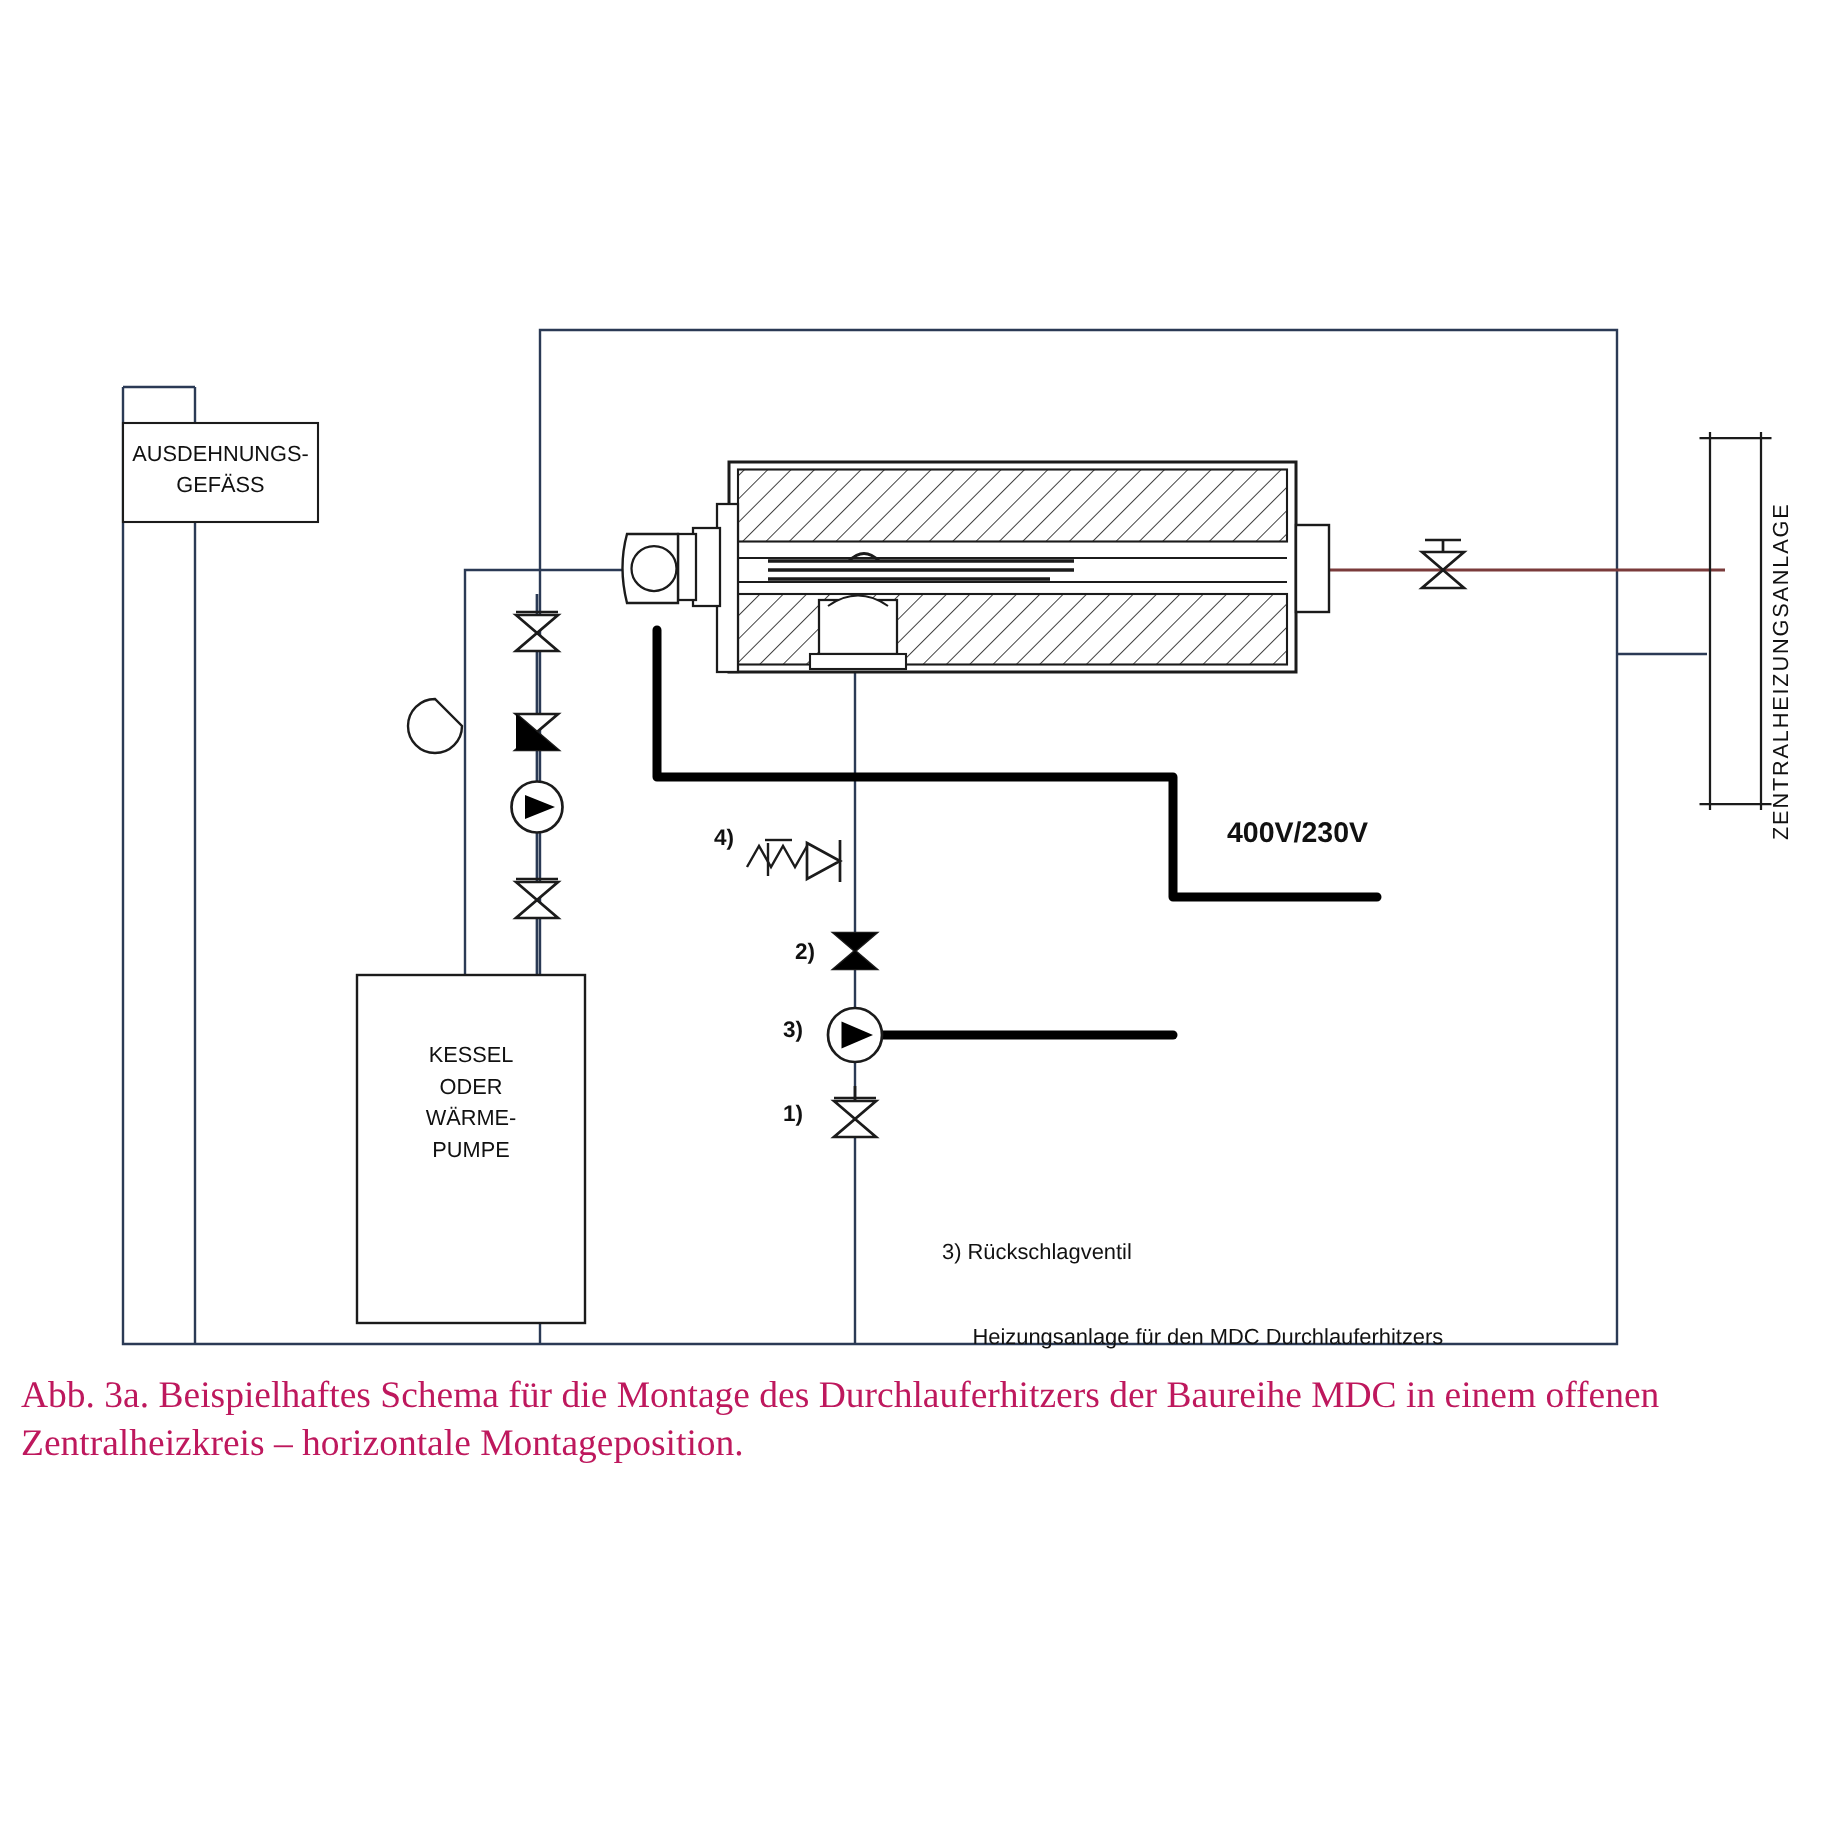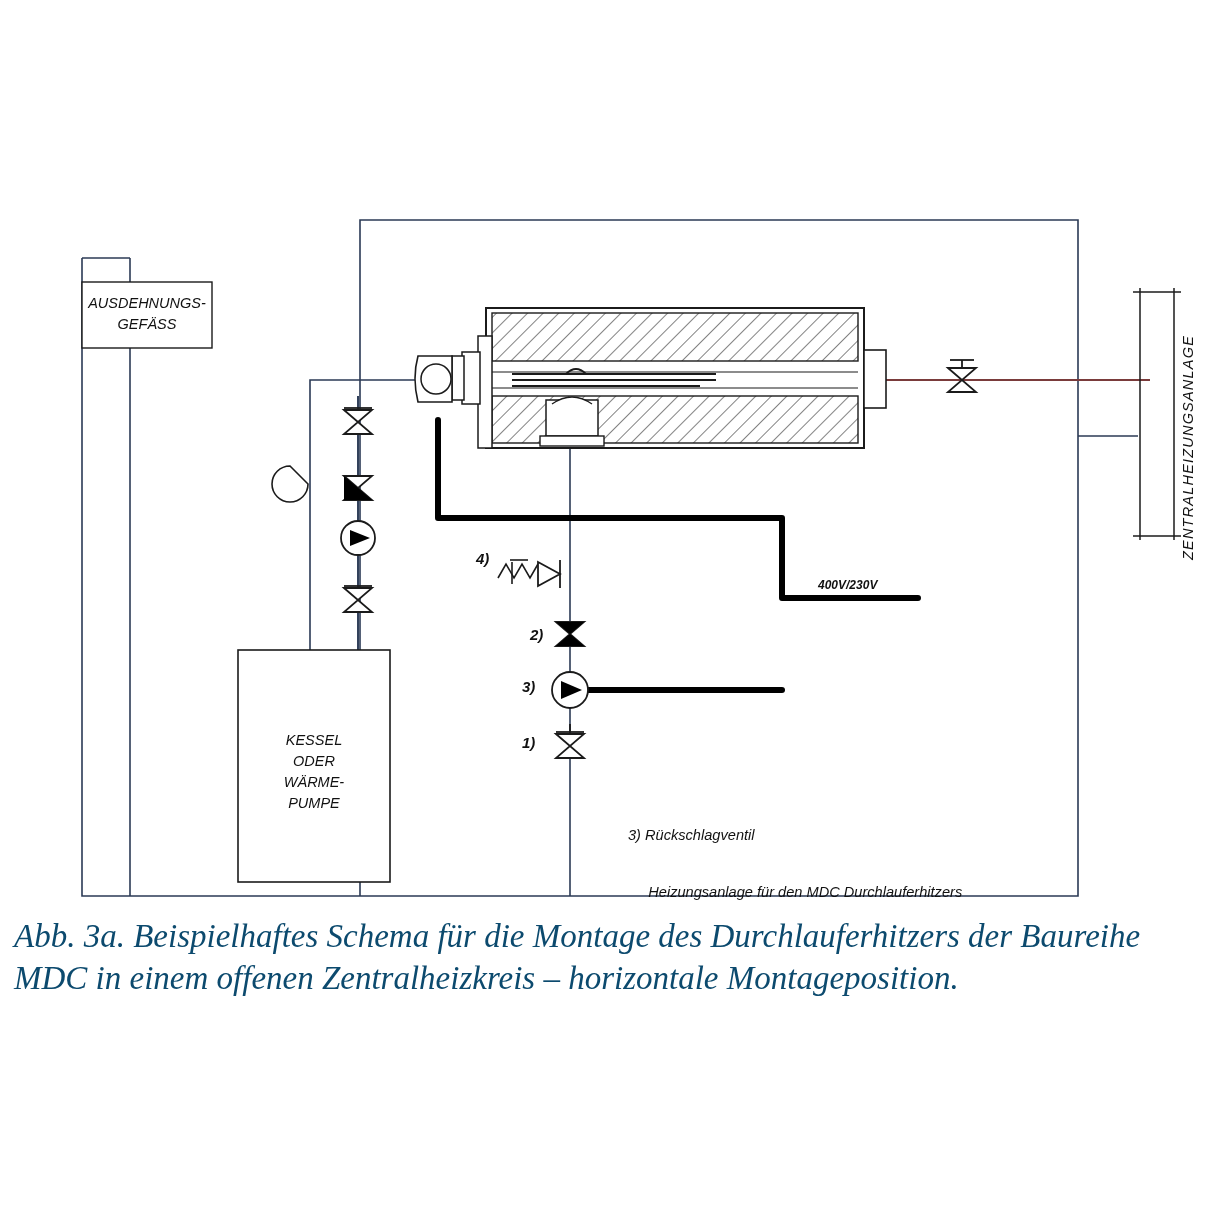--- a/index.html
+++ b/index.html
@@ -1,21 +1,21 @@
 <!DOCTYPE html>
 <html><head>
 <meta charset="utf-8">
 <style>
   html,body{margin:0;padding:0;background:#ffffff;}
   body{width:1214px;height:1214px;font-family:"Liberation Sans",sans-serif;color:#000;}
-  #stage{position:relative;width:1214px;height:1214px;overflow:hidden;font-style:italic;}
+  #stage{position:relative;width:1214px;height:1214px;overflow:hidden;}
   svg.diagram{position:absolute;left:0;top:0;width:1214px;height:1214px;}
   .lbl{position:absolute;font-family:"Liberation Sans",sans-serif;color:#111;white-space:pre;}
   .caption{position:absolute;left:14px;top:915px;width:1190px;
-    font-family:"Liberation Serif",serif;font-size:33px;line-height:1.28;color:#0c4a6e;}
+    font-family:"Liberation Serif",serif;font-size:25px;line-height:1.28;color:#be185d;}
   .vert{transform-origin:0 0;}
   .tiny{font-size:14.5px;letter-spacing:.2px;}
   .num{font-size:15px;font-weight:700;}
   .legend{position:absolute;left:628px;top:788px;font-size:14.6px;line-height:1.30;color:#111;white-space:pre;}
   .boxtxt{font-size:14.5px;text-align:center;line-height:1.45;color:#111;}
 </style>
 </head>
 <body>
 
 <div id="stage">
@@ -148,28 +148,28 @@
     <g>
       <path d="M556 734 L584 758 L556 758 L584 734 Z" fill="#fff" stroke="#1b1b1b" stroke-width="1.8"></path>
       <line x1="556" y1="732" x2="584" y2="732" stroke="#1b1b1b" stroke-width="1.8"></line>
       <line x1="570" y1="724" x2="570" y2="734" stroke="#1b1b1b" stroke-width="1.8"></line>
     </g>
   </svg>
 
   <div class="lbl boxtxt" style="left:82px;top:293px;width:130px;">AUSDEHNUNGS-
 GEFÄSS</div>
 
-  <div class="lbl boxtxt" style="left:238px;top:730px;width:152px;">KESSEL
+  <div class="lbl boxtxt" style="left:238px;top:694px;width:152px;">KESSEL
 ODER
 WÄRME-
 PUMPE</div>
 
   <div class="lbl tiny vert" style="left:1180px;top:560px;transform:rotate(-90deg);letter-spacing:1.2px;">ZENTRALHEIZUNGSANLAGE</div>
 
-  <div class="lbl" style="left:818px;top:578px;font-size:12px;font-weight:700;">400V/230V</div>
+  <div class="lbl" style="left:818px;top:545px;font-size:19px;font-weight:700;">400V/230V</div>
 
   <div class="lbl num" style="left:476px;top:550px;">4)</div>
   <div class="lbl num" style="left:530px;top:626px;">2)</div>
   <div class="lbl num" style="left:522px;top:678px;">3)</div>
   <div class="lbl num" style="left:522px;top:734px;">1)</div>
 
   <div class="legend">
     <div>3) Rückschlagventil</div>
     <div>     Heizungsanlage für den MDC Durchlauferhitzers</div>
   </div>

